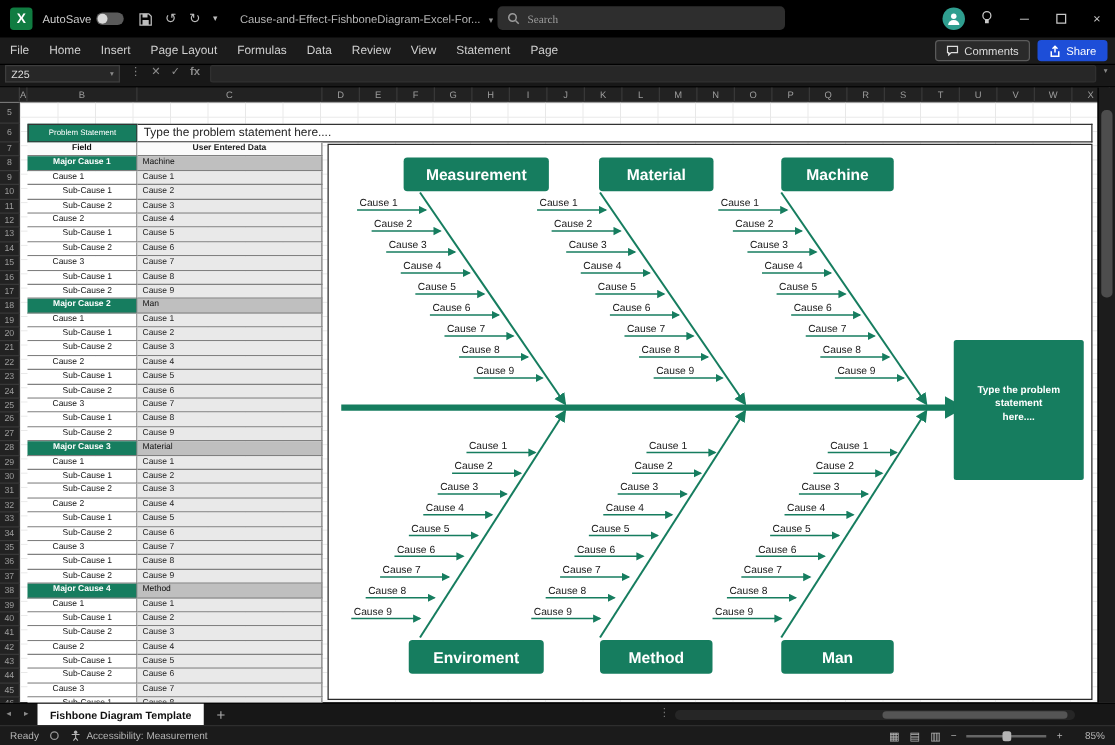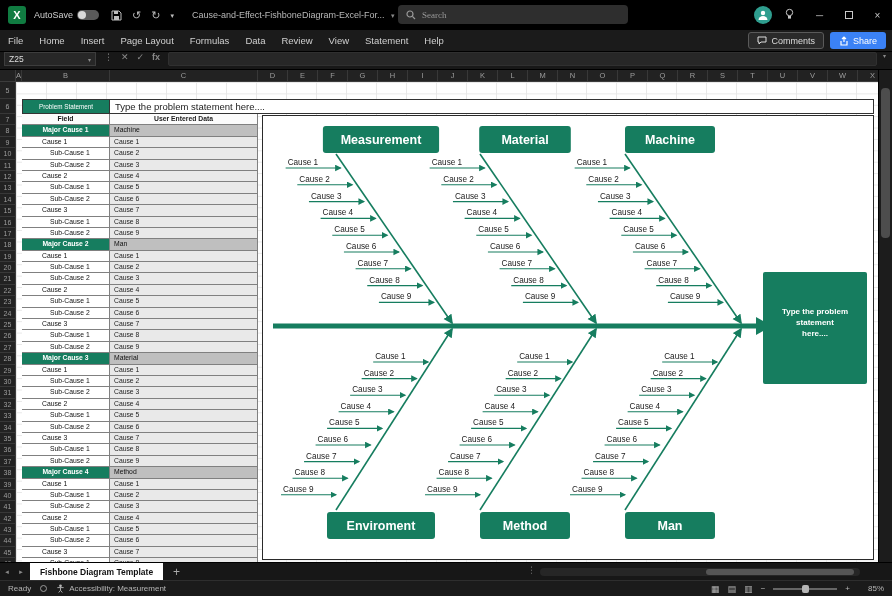--- a/index.html
+++ b/index.html
@@ -179,30 +179,30 @@
     <div id="ribbon-tabs">
         <div class="rtab">File</div>
         <div class="rtab">Home</div>
         <div class="rtab">Insert</div>
         <div class="rtab">Page Layout</div>
         <div class="rtab">Formulas</div>
         <div class="rtab">Data</div>
         <div class="rtab">Review</div>
         <div class="rtab">View</div>
         <div class="rtab">Statement</div>
-        <div class="rtab">Help</div>
+        <div class="rtab">Page</div>
       </div>
     <div class="ribbon-right">
       <div class="btn-comments">
         <svg width="10" height="9" viewBox="0 0 10 9">
           <path d="M1 1 h8 v5 h-5 l-2 2 v-2 h-1 z" fill="none" stroke="#ddd" stroke-width="1"></path>
         </svg>
         <span>Comments</span>
       </div>
-      <div class="btn-share" id="share-btn" style="background: #3b82f6;">
+      <div class="btn-share" id="share-btn" style="background: #1d4ed8;">
         <svg width="10" height="10" viewBox="0 0 10 10">
           <path d="M5 6 V1 M3 3 L5 1 L7 3" fill="none" stroke="#fff" stroke-width="1.2"></path>
           <path d="M2 5 v4 h6 v-4" fill="none" stroke="#fff" stroke-width="1.2"></path>
         </svg>
         <span>Share</span>
       </div>
     </div>
   </div>
 
   <div class="formulabar">

